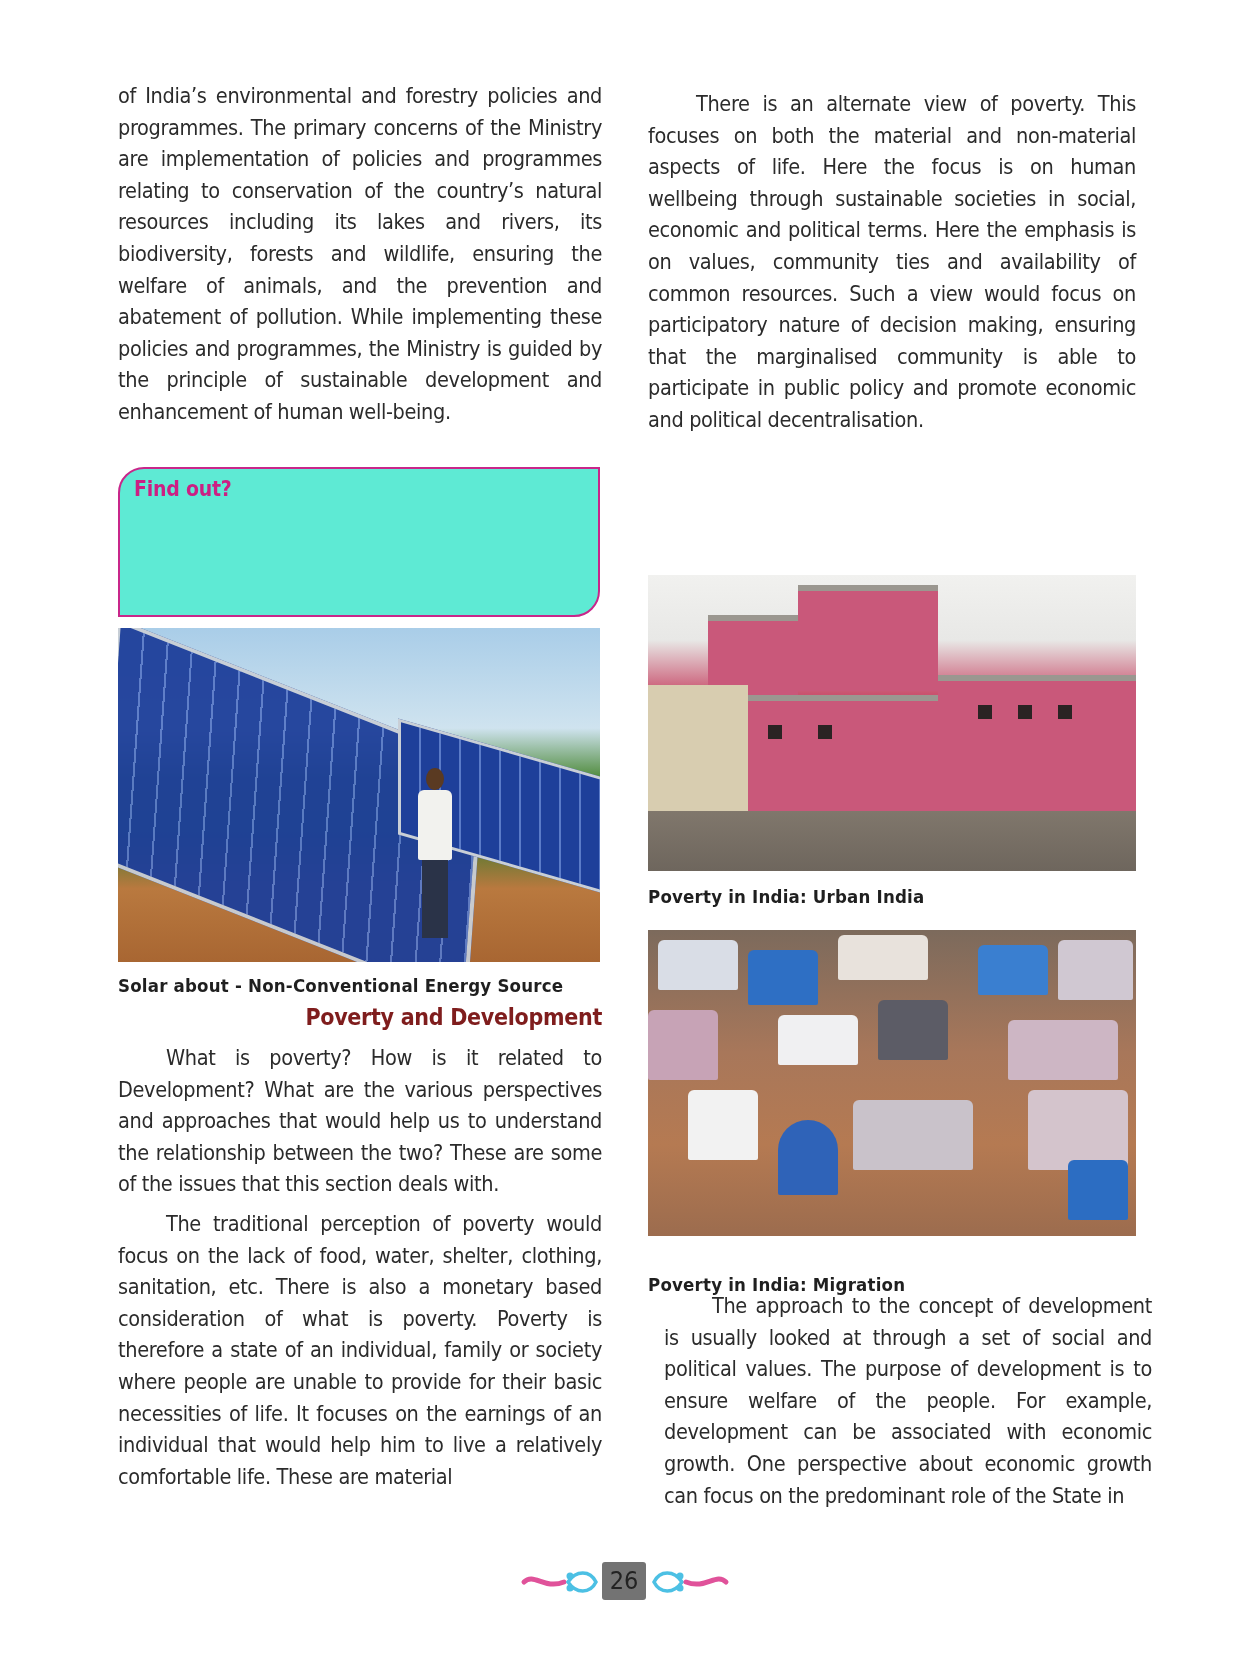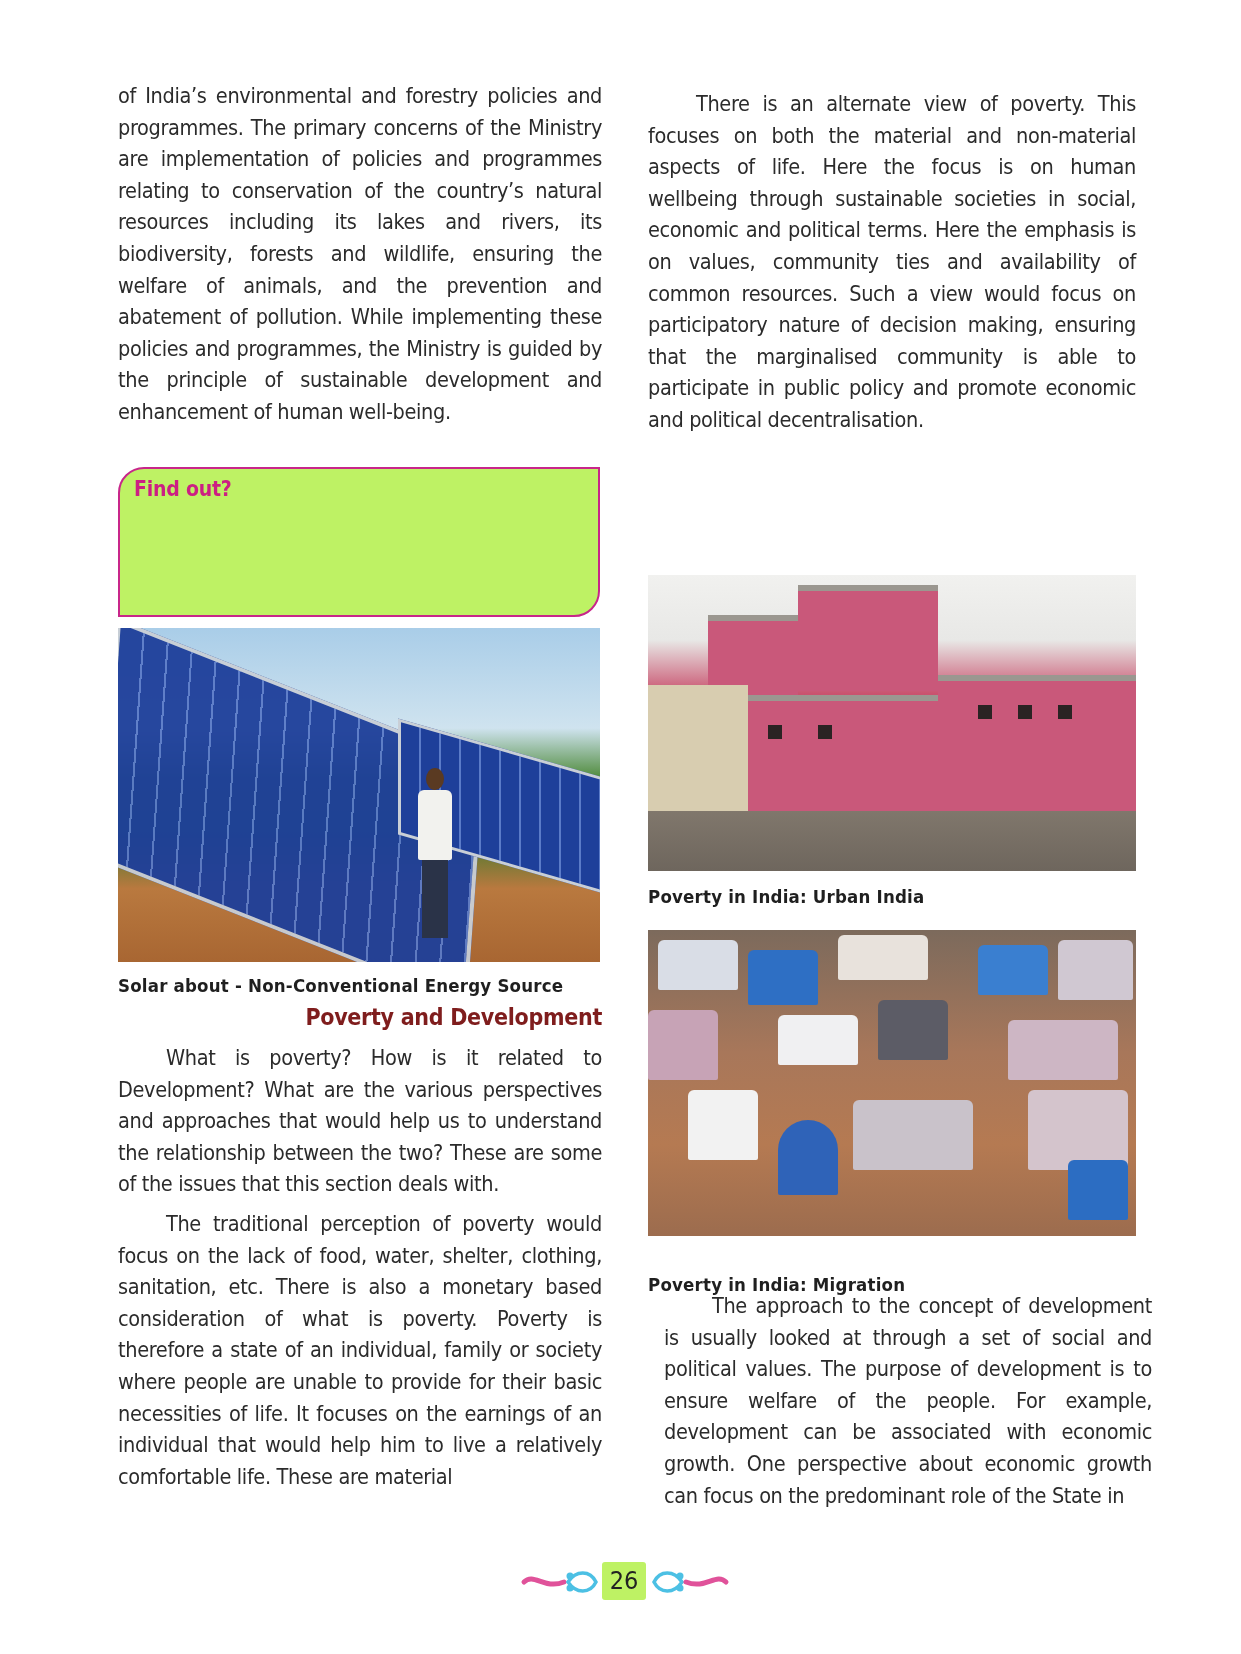--- a/index.html
+++ b/index.html
@@ -4,31 +4,31 @@
 <style>
   html, body { margin:0; padding:0; background:#ffffff; }
   body { width:1241px; height:1654px; position:relative; overflow:hidden;
          font-family:"DejaVu Sans Condensed","DejaVu Sans", sans-serif; color:#2b2b2b; }
   .col { position:absolute; width:484px; }
   .p { margin:0; font-size:21.5px; line-height:31.6px; text-align:justify; text-align-last:left;
        font-stretch:condensed; letter-spacing:-0.35px; }
   .p.indent { text-indent:48px; }
   .gap { height:8px; }
   .findout { position:absolute; left:118px; top:467px; width:482px; height:150px;
-             background:#bef264; border:2.5px solid #c8268a;
+             background:#5eead4; border:2.5px solid #c8268a;
              border-radius:26px 0 26px 0; box-sizing:border-box; padding:8px 14px 0 14px; }
   .findout h4 { margin:0 0 6px 0; font-size:21px; font-weight:bold; color:#cc1f83; letter-spacing:-0.2px; }
   .findout .p { font-size:21.5px; line-height:31.6px; }
   .photo { position:absolute; overflow:hidden; }
   .caption { position:absolute; font-size:18.5px; font-weight:bold; color:#1f1f1f; text-align:left;
              letter-spacing:0.2px; }
   .heading { position:absolute; left:118px; width:484px; top:1004px; text-align:right;
              font-size:23px; font-weight:bold; color:#7f1d1d; letter-spacing:-0.3px; }
   .pagenum-wrap { position:absolute; left:520px; top:1560px; width:210px; height:44px; }
-  .pagenum { position:absolute; left:82px; top:2px; width:44px; height:38px; background:#bef264;
+  .pagenum { position:absolute; left:82px; top:2px; width:44px; height:38px; background:#737373;
              border-radius:3px; font-size:25px; line-height:38px; text-align:center; color:#222; }
   
   .solar { left:118px; top:628px; width:482px; height:334px;
            background:linear-gradient(180deg,#a9cde8 0%,#cfe3ef 30%,#4e8a3a 45%,#3f7a2e 62%,#b9793f 78%,#a86632 100%); }
   .solar .panel1 { position:absolute; left:-10px; top:60px; width:360px; height:240px;
            background:repeating-linear-gradient(90deg,#1e3f9a 0 22px,#5b7bc8 22px 24px),#23449e;
            transform:skewY(18deg) rotate(4deg); border:4px solid #c9cfd6; opacity:.95; }
   .solar .panel2 { position:absolute; left:280px; top:120px; width:200px; height:110px;
            background:repeating-linear-gradient(90deg,#1e3f9a 0 18px,#5b7bc8 18px 20px),#23449e;
            transform:skewY(16deg); border:3px solid #c9cfd6; }

